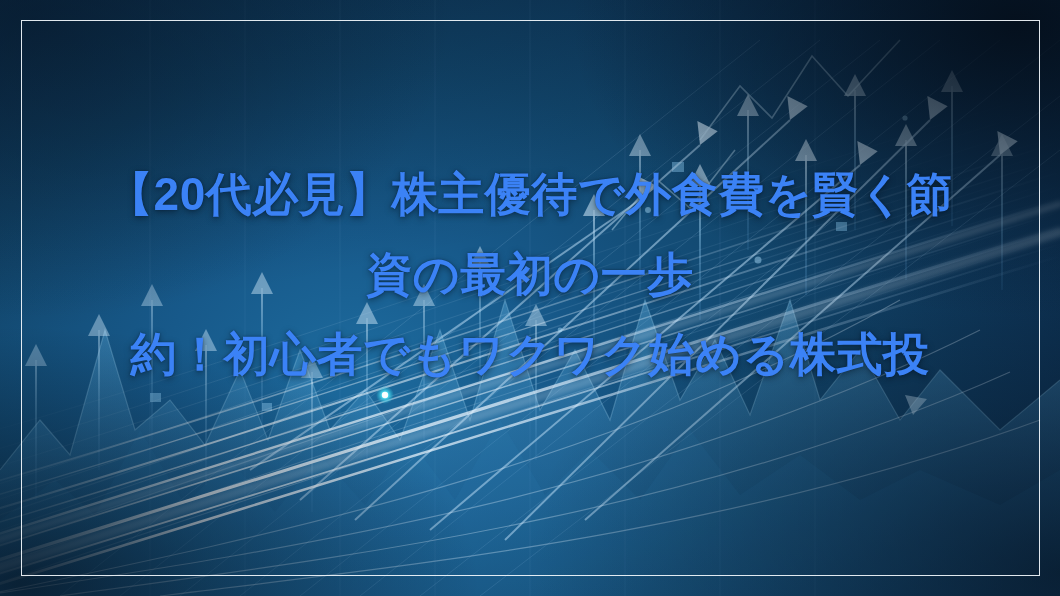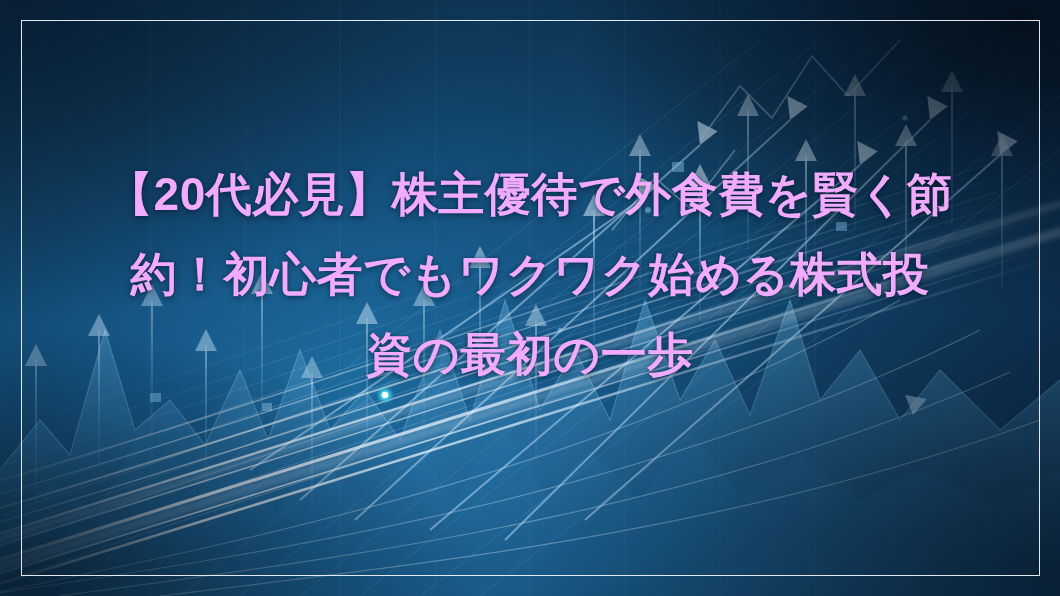--- a/index.html
+++ b/index.html
@@ -43,21 +43,21 @@
   }
 
   
   .title-wrap{
     position:absolute;
     left:0; right:0; top:154px;
     text-align:center;
     padding:0 30px;
   }
   .tline{
-    color:#f0abfc;
+    color:#3b82f6;
     font-weight:700;
     font-size:46px;
     line-height:80px;
     letter-spacing:.5px;
     white-space:nowrap;
     text-shadow:0 2px 6px rgba(3,16,30,.50), 0 0 2px rgba(3,16,30,.40);
   }
 </style>
 </head>
 <body>
@@ -290,17 +290,17 @@
       <circle cx="560" cy="330" r="2.4"></circle>
     </g>
   </svg>
 
   <div class="bg-vig"></div>
 
   <div class="frame"></div>
 
   <div class="title-wrap">
     <div class="tline">【20代必見】株主優待で外食費を賢く節</div>
+    <div class="tline">資の最初の一歩</div>
     <div class="tline">約！初心者でもワクワク始める株式投</div>
-    <div class="tline">資の最初の一歩</div>
   </div>
 
 </div>
 
 </body></html>

